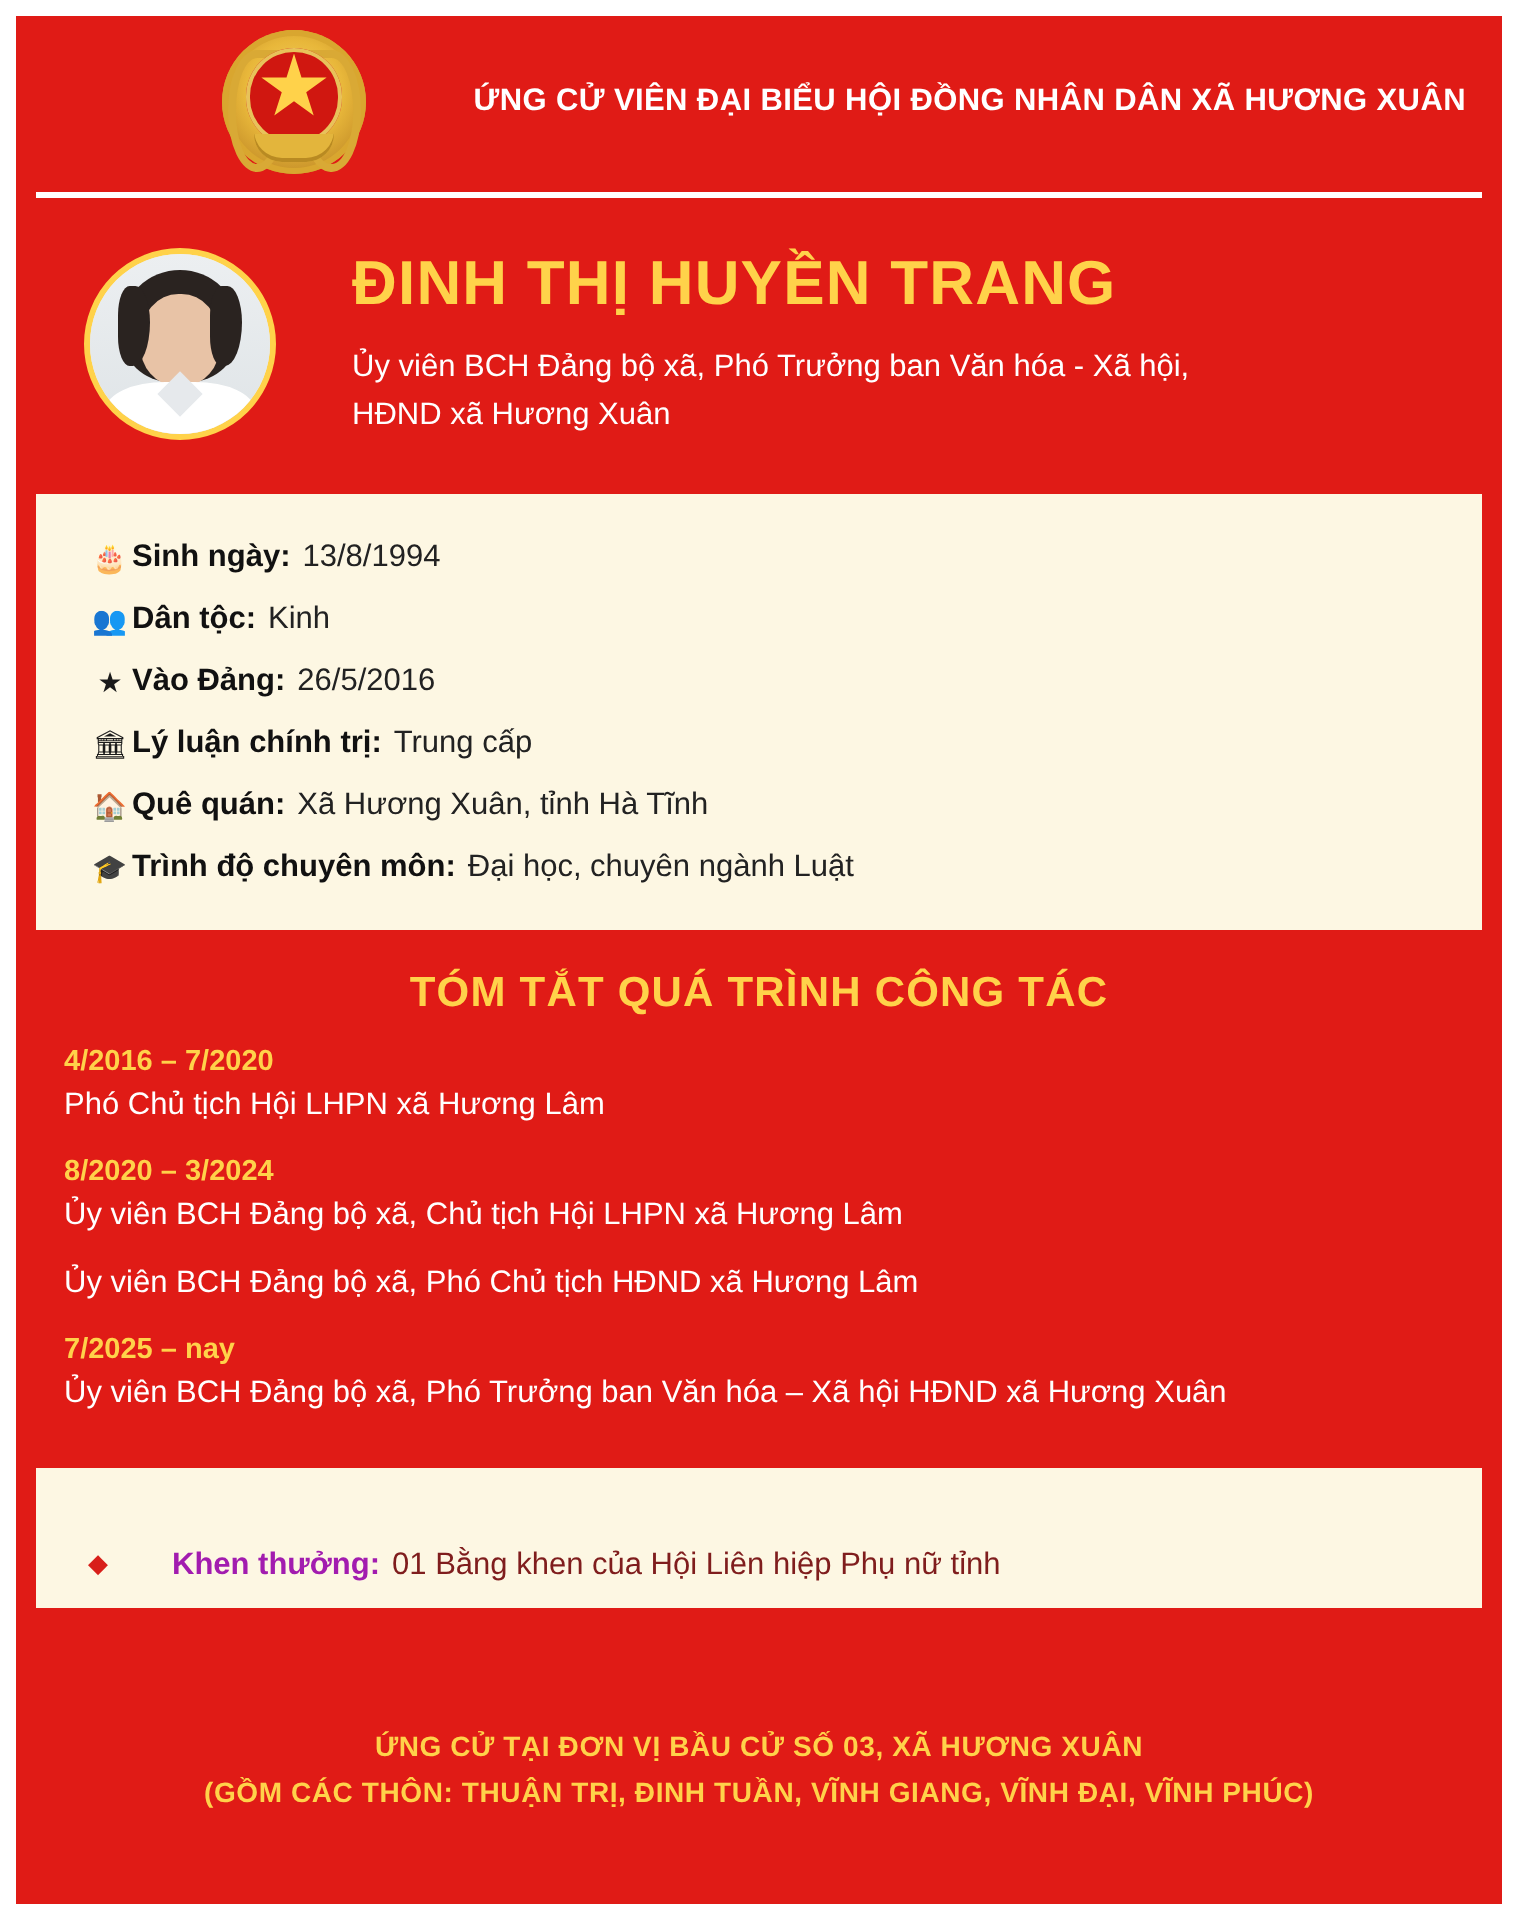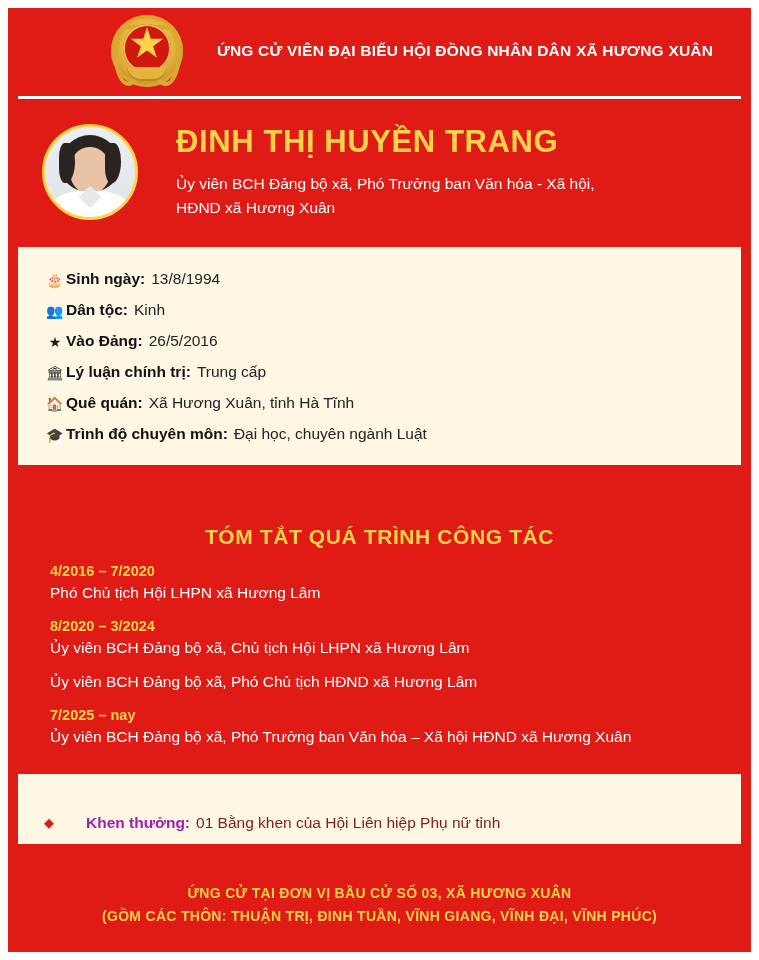--- a/index.html
+++ b/index.html
@@ -92,21 +92,21 @@
     bottom: 9%;
     transform: translateX(-50%);
     width: 40px;
     height: 14px;
     border-radius: 0 0 20px 20px;
     background: #e3b53c;
     box-shadow: inset 0 -2px 0 #b98a22;
   }
   .header-text {
     color: #ffffff;
-    text-align: center;
+    text-align: right;
     flex: 1;
     line-height: 1.45;
   }
   .header-text .line1 {
     font-size: 15.5px;
     font-weight: bold;
     letter-spacing: 0.2px;
     white-space: nowrap;
   }
   .header-text .line2 {
@@ -236,32 +236,31 @@
     font-weight: bold;
     color: #111111;
     margin-right: 6px;
     white-space: nowrap;
   }
   .bio-value { color: #222222; }
 
   
   .career {
     padding: 14px 0 6px 0;
-    margin-top: 40px;
   }
   .career-title {
     color: #ffd24a;
     font-size: 21px;
     font-weight: bold;
     text-align: center;
     letter-spacing: 0.6px;
     padding: 6px 0 14px 0;
   }
   .career-list {
-    padding: 0 42px;
+    padding: 0 24px;
   }
   .career-item { margin-bottom: 16px; }
   .career-period {
     color: #ffd24a;
     font-weight: bold;
     font-size: 14.5px;
     margin-bottom: 5px;
   }
   .career-desc {
     color: #ffffff;

